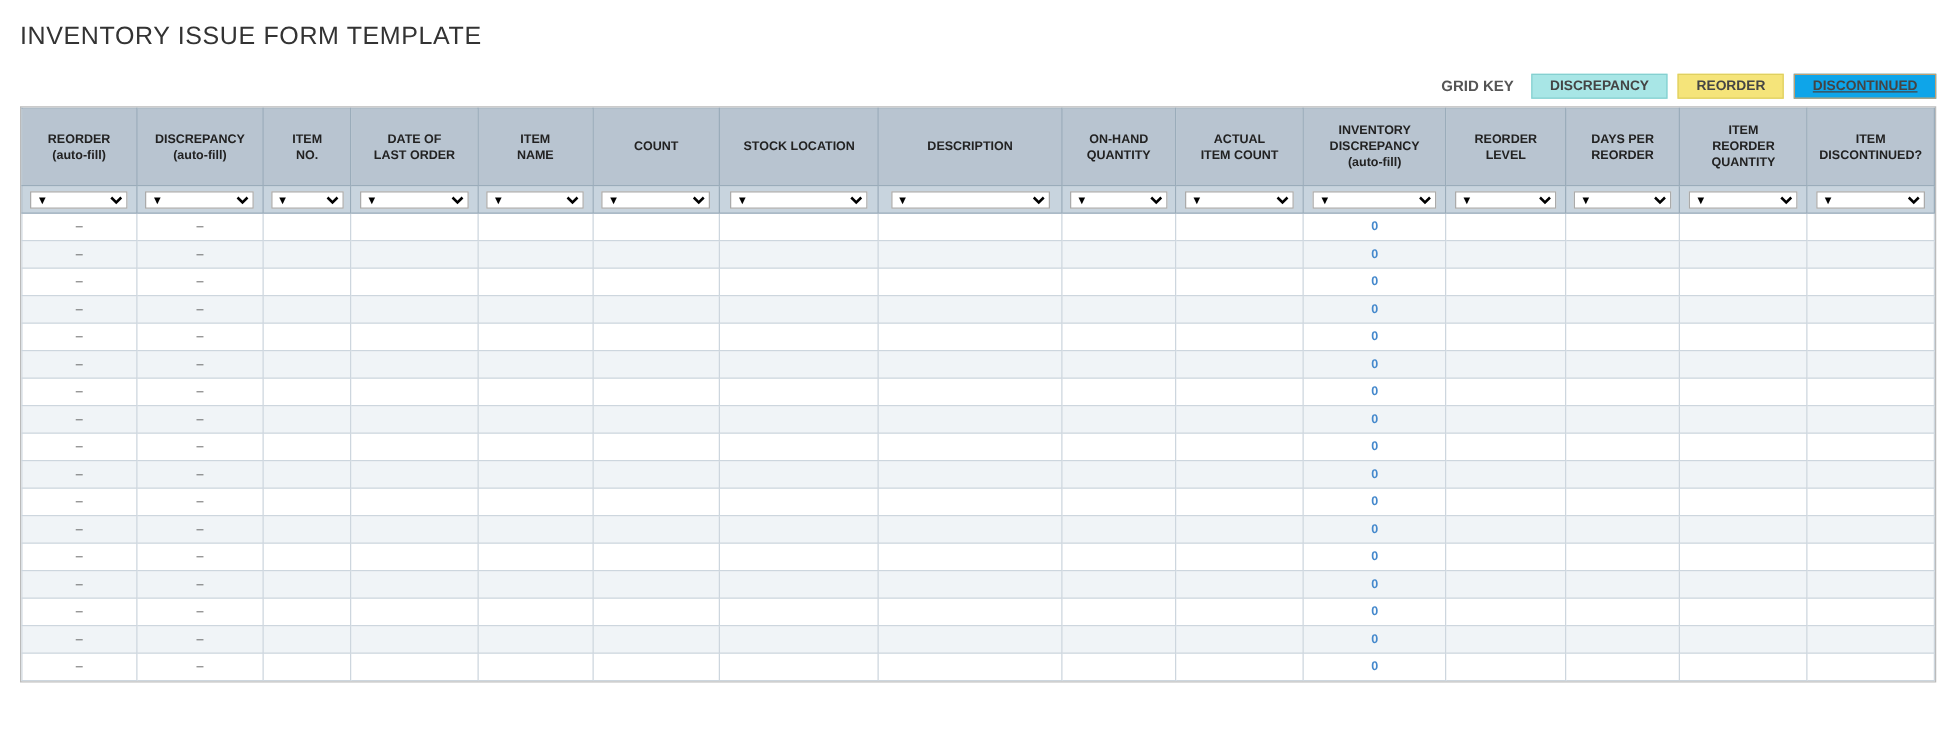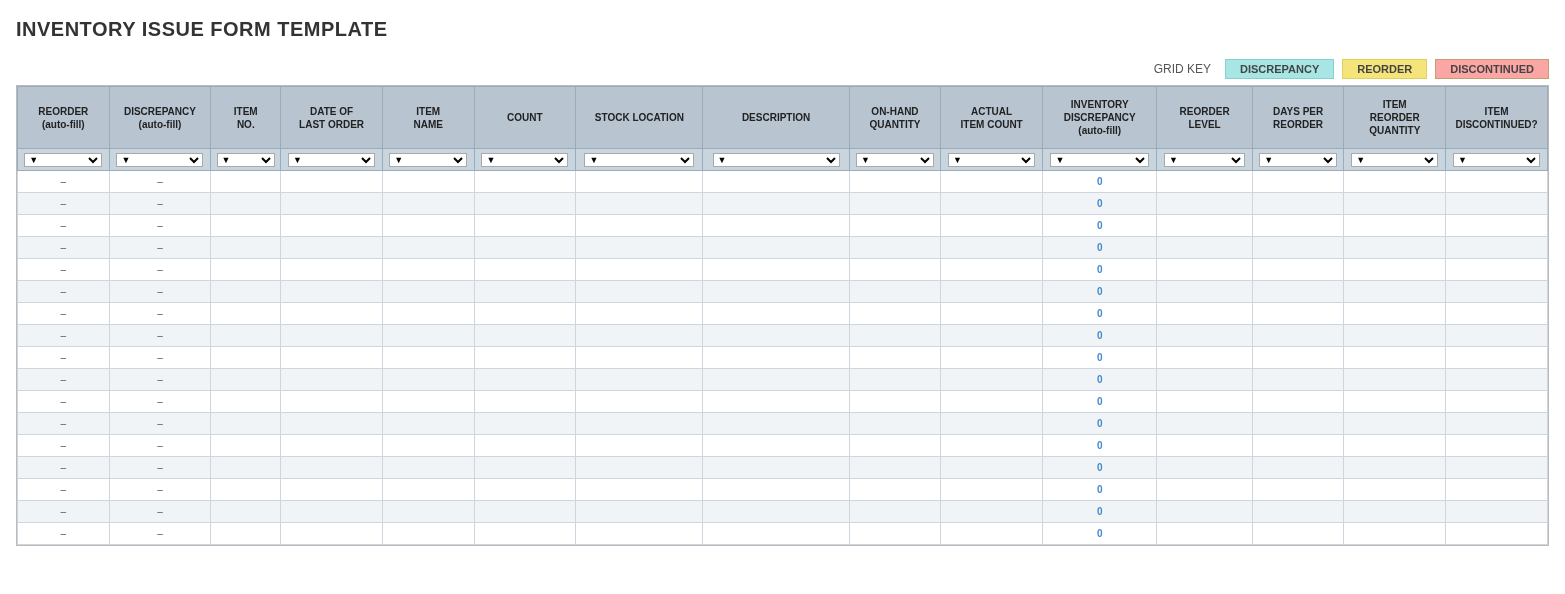--- a/index.html
+++ b/index.html
@@ -4,47 +4,47 @@
   <style>
     * { box-sizing: border-box; margin: 0; padding: 0; }
     body {
       font-family: Arial, sans-serif;
       background: #fff;
       padding: 18px 16px;
       font-size: 11px;
     }
     h1 {
       font-size: 20px;
-      font-weight: 700;
+      font-weight: 400;
       color: #333;
       margin-bottom: 18px;
       letter-spacing: 0.5px;
     }
     .grid-key-section {
       display: flex;
       justify-content: flex-end;
       align-items: center;
       margin-bottom: 6px;
       gap: 8px;
     }
     .grid-key-label {
       font-size: 12px;
-      font-weight: 400;
+      font-weight: 700;
       color: #555;
       margin-right: 6px;
     }
     .key-badge {
       padding: 3px 14px;
       font-size: 11px;
       font-weight: 600;
       border: 1px solid #ccc;
     }
     .key-discrepancy { background: #a8e6e6; color: #444; border-color: #85d0d0; }
     .key-reorder { background: #f5e47a; color: #444; border-color: #dfd060; }
-    .key-discontinued { background: #fca5a5; color: #444; border-color: #c0a070; }
+    .key-discontinued { background: #0ea5e9; color: #444; border-color: #c0a070; text-decoration: underline; }
 
     .table-wrapper {
       overflow-x: auto;
       border: 1px solid #bbb;
       margin-top: 4px;
     }
 
     table {
       border-collapse: collapse;
       width: 100%;

